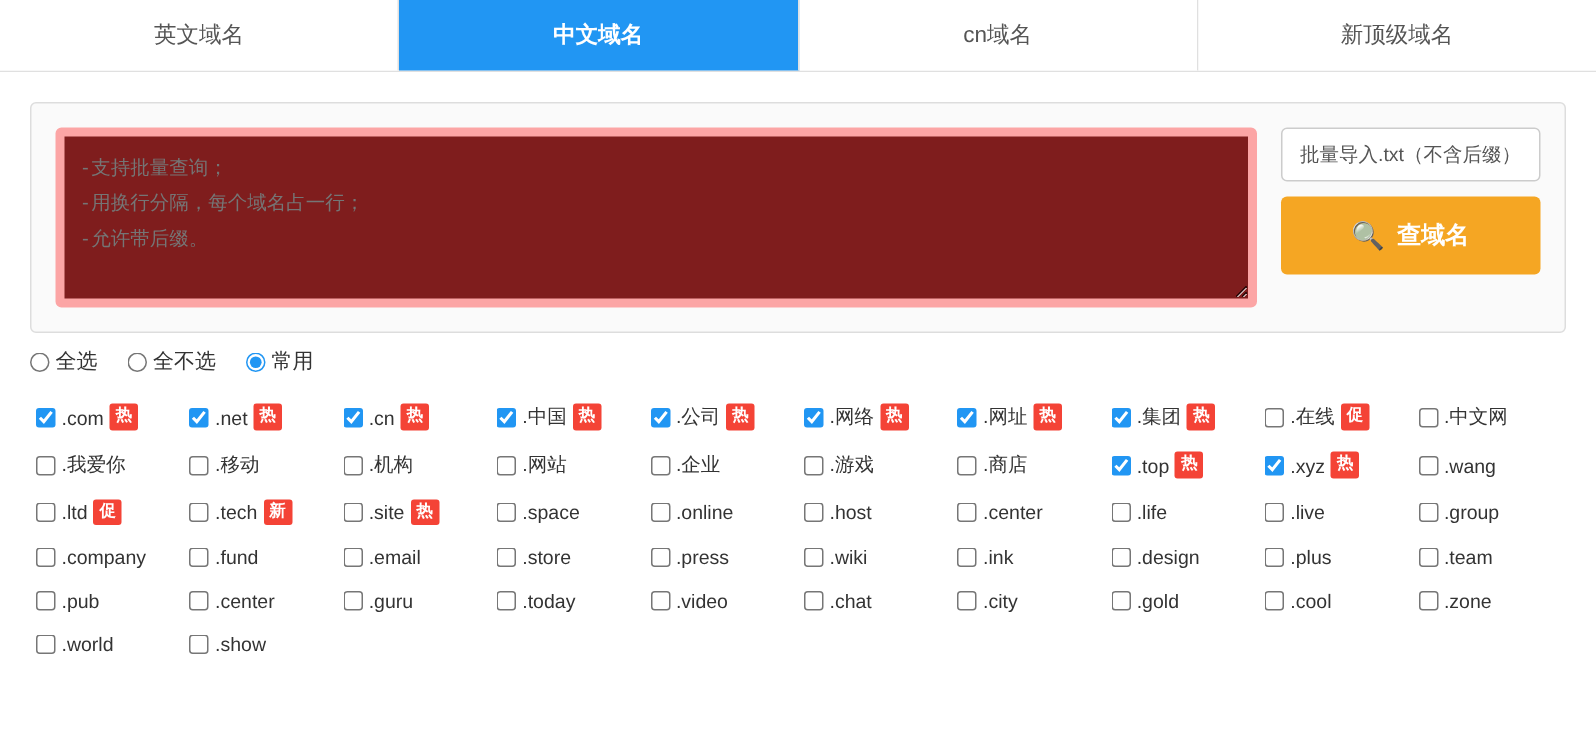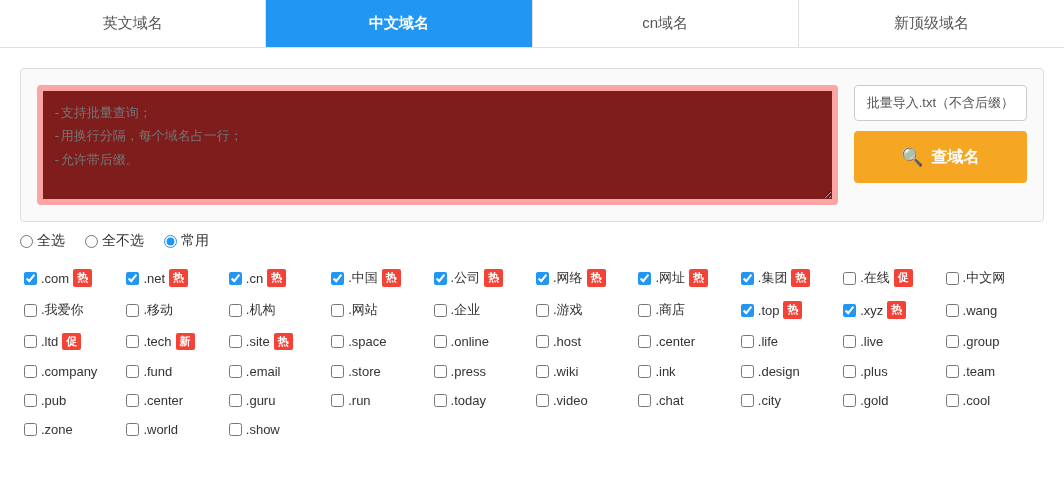--- a/index.html
+++ b/index.html
@@ -353,24 +353,20 @@
     <div class="domain-item">
       <input type="checkbox" style="">
       <span class="domain-label">.center</span>
     </div>
     <div class="domain-item">
       <input type="checkbox" style="">
       <span class="domain-label">.guru</span>
     </div>
     <div class="domain-item">
       <input type="checkbox" style="">
-      <span class="domain-label">.run</span>
-    </div>
-    <div class="domain-item">
-      <input type="checkbox" style="">
       <span class="domain-label">.today</span>
     </div>
     <div class="domain-item">
       <input type="checkbox" style="">
       <span class="domain-label">.video</span>
     </div>
     <div class="domain-item">
       <input type="checkbox" style="">
       <span class="domain-label">.chat</span>
     </div>

